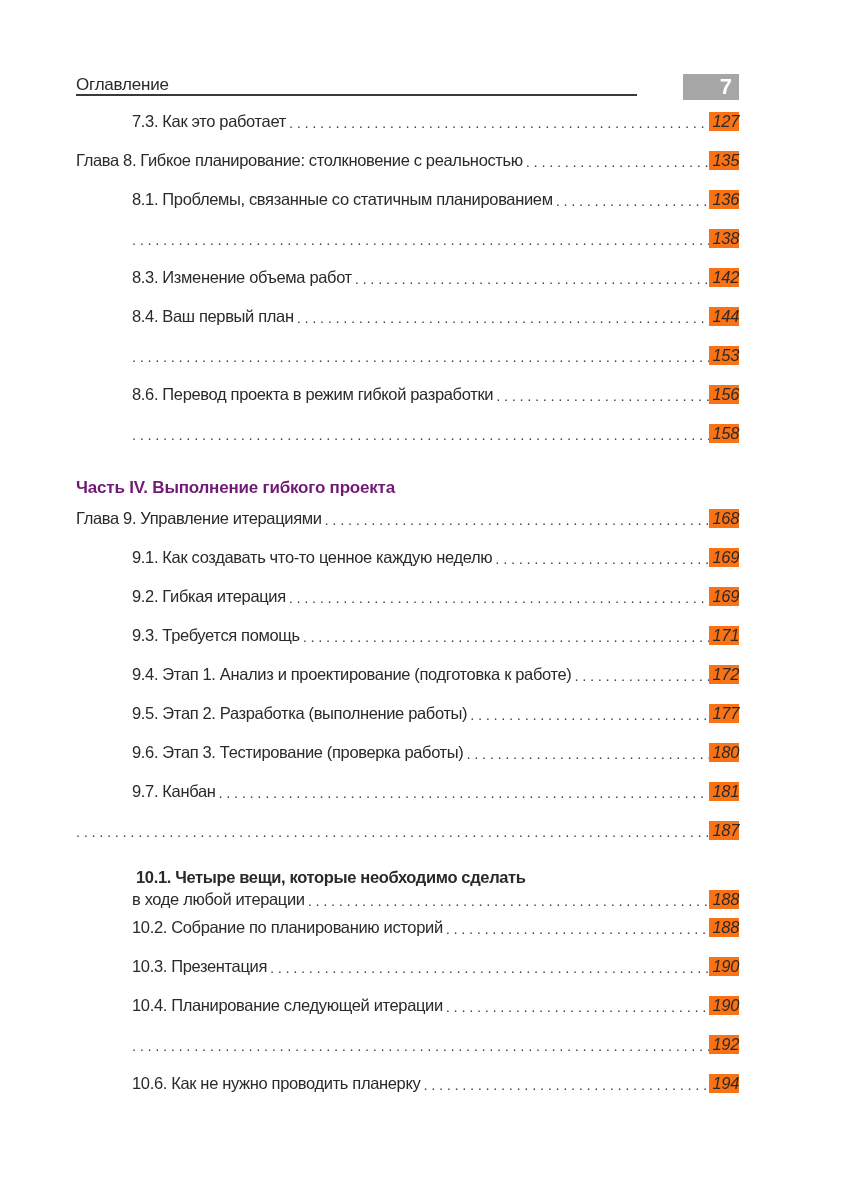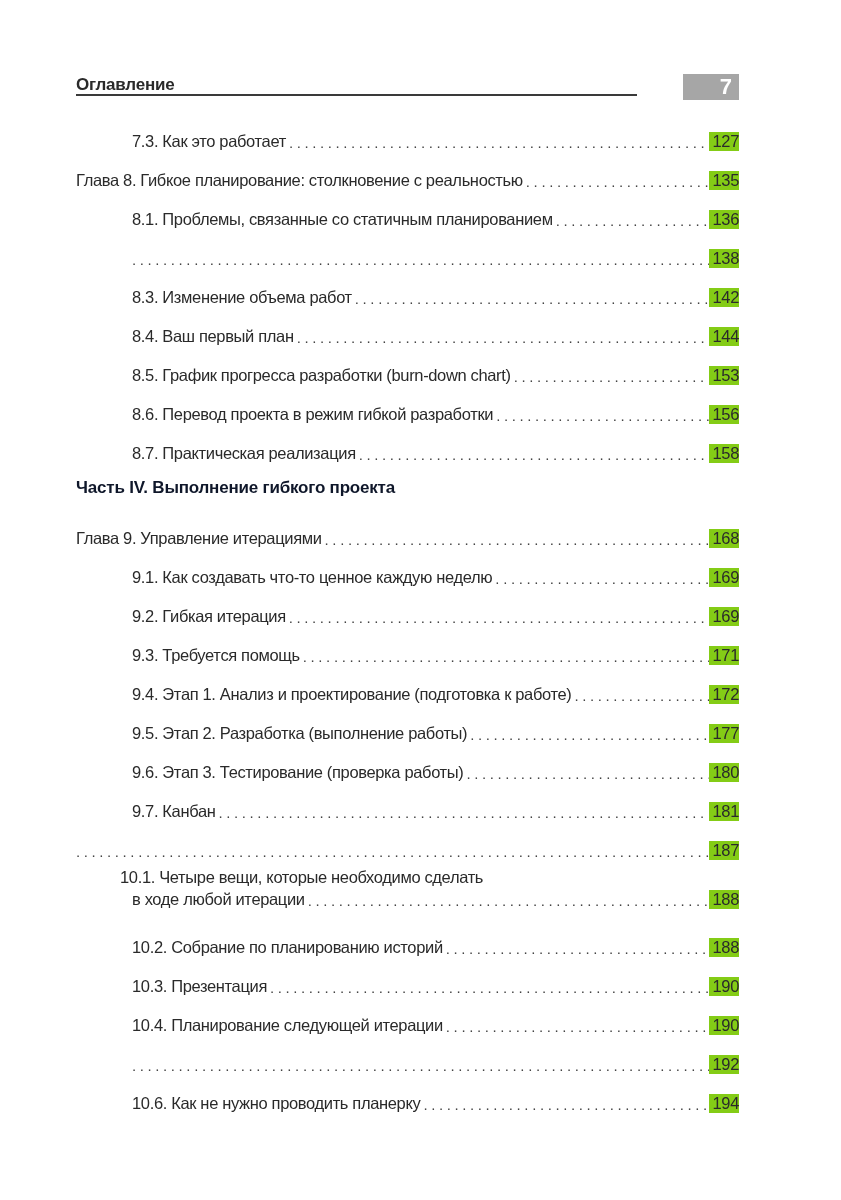--- a/index.html
+++ b/index.html
@@ -7,51 +7,50 @@
     width: 841px; height: 1200px; background: #ffffff; position: relative;
     font-family: "Liberation Sans", "DejaVu Sans", sans-serif; color: #2a2a2a;
     overflow: hidden;
   }
   .header {
     position: absolute; left: 76px; top: 74px; width: 663px; height: 28px;
   }
   .header-title {
     position: absolute; left: 0; top: 1px; font-size: 17px; color: #2a2a2a;
     letter-spacing: -0.2px;
-    font-weight: bold;
   }
   .header-rule {
     position: absolute; left: 0; top: 20px; width: 561px; height: 2px; background: #3a3a3a;
   }
   .page-box {
     position: absolute; left: 607px; top: 0; width: 56px; height: 26px;
     background: #a6a6a6; color: #ffffff; font-weight: bold; font-size: 22px;
     text-align: right; box-sizing: border-box; padding-right: 7px; line-height: 26px;
   }
   .toc {
     position: absolute; left: 76px; top: 112px; width: 663px;
   }
   .row {
-    position: relative; height: 39px; display: flex; align-items: flex-end;
+    position: relative; height: 39px; display: flex; align-items: flex-start;
     font-size: 16.5px; letter-spacing: -0.35px;
   }
   .row.lvl2 { padding-left: 56px; }
   .row .label { white-space: nowrap; background: #fff; padding-right: 3px; }
   .row .dots {
     flex: 1; overflow: hidden; white-space: nowrap; color: #444;
     letter-spacing: 3.6px; font-size: 15px; margin-top: 2px;
   }
-  .row .page { white-space: nowrap; padding-left: 4px; background: #84cc16; }
+  .row .page { white-space: nowrap; padding-left: 4px; background: #f97316; font-style: italic; }
   .row.two-line { height: 58px; align-items: flex-end; padding-bottom: 9px; box-sizing: border-box; }
   .two-line .first {
-    position: absolute; left: 44px; top: 8px; white-space: nowrap;
+    position: absolute; left: 60px; top: 8px; white-space: nowrap; font-weight: bold;
   }
   .part {
     height: 42px; display: flex; align-items: center; font-weight: bold;
-    font-size: 17px; color: #0f172a; letter-spacing: -0.2px; padding-top: 4px;
+    font-size: 17px; color: #701a75; letter-spacing: -0.2px; padding-top: 4px;
   }
 </style>
 </head>
 <body>
 
 <div class="header">
   <span class="header-title">Оглавление</span>
   <div class="header-rule"></div>
   <div class="page-box">7</div>
 </div>
@@ -80,31 +79,29 @@
       <span class="label">8.3. Изменение объема работ</span>
       <span class="dots">................................................................................................................................</span>
       <span class="page">142</span>
     </div>
   <div class="row lvl2">
       <span class="label">8.4. Ваш первый план</span>
       <span class="dots">................................................................................................................................</span>
       <span class="page">144</span>
     </div>
   <div class="row lvl2">
-      <span class="label">8.5. График прогресса разработки (burn-down chart)</span>
       <span class="dots">................................................................................................................................</span>
       <span class="page">153</span>
     </div>
   <div class="row lvl2">
       <span class="label">8.6. Перевод проекта в режим гибкой разработки</span>
       <span class="dots">................................................................................................................................</span>
       <span class="page">156</span>
     </div>
   <div class="row lvl2">
-      <span class="label">8.7. Практическая реализация</span>
       <span class="dots">................................................................................................................................</span>
       <span class="page">158</span>
     </div>
 
   <div class="part">Часть IV. Выполнение гибкого проекта</div>
 
   <div class="row">
       <span class="label">Глава 9. Управление итерациями</span>
       <span class="dots">................................................................................................................................</span>
       <span class="page">168</span>

